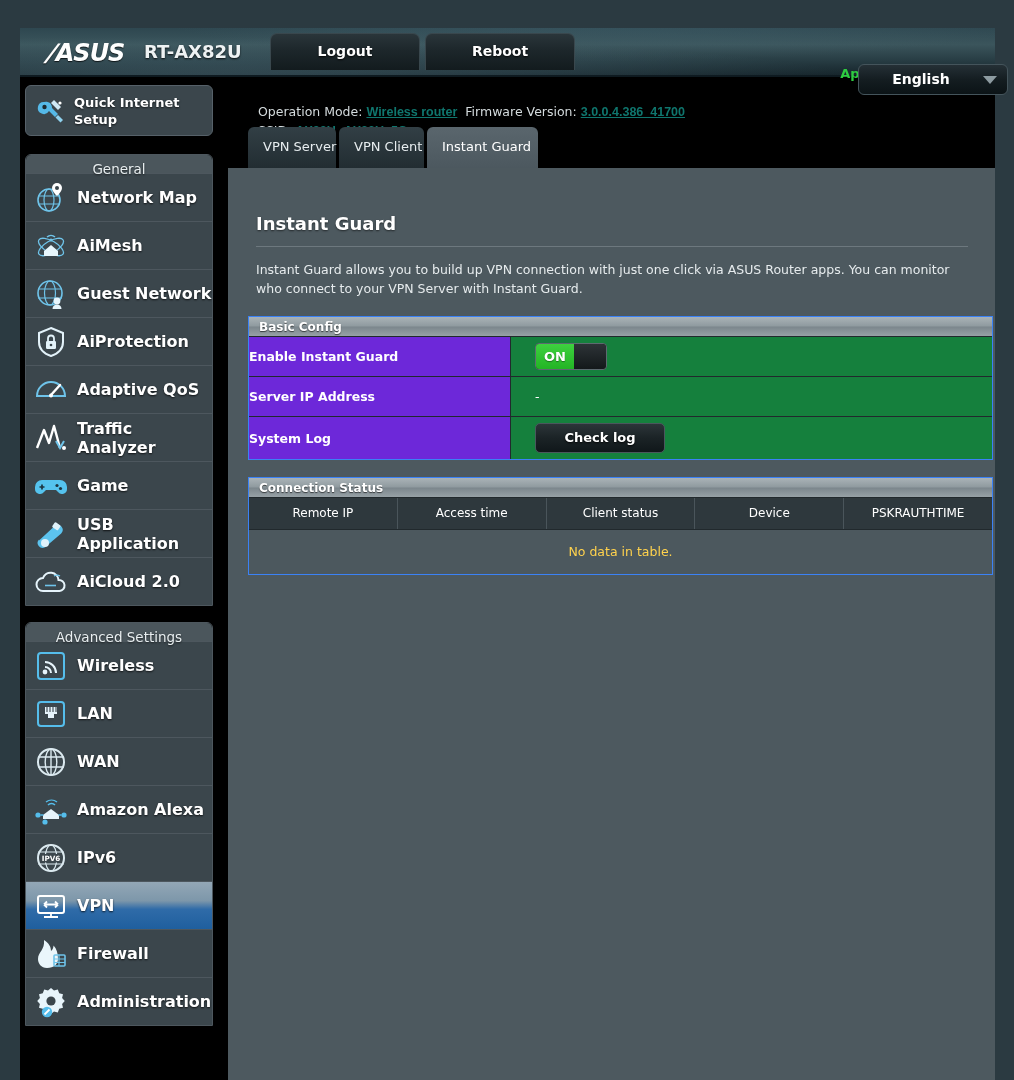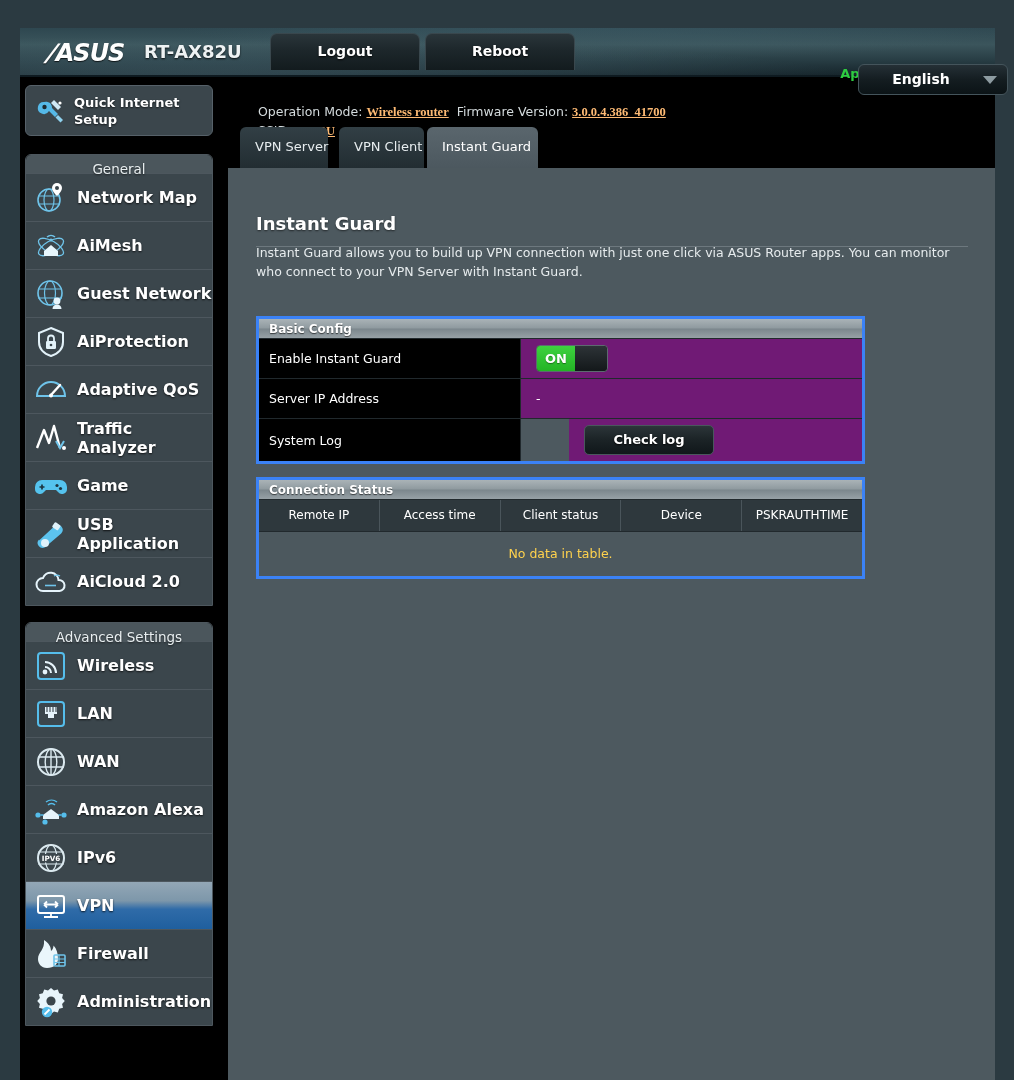--- a/index.html
+++ b/index.html
@@ -136,23 +136,23 @@
     position: absolute;
     left: 30px;
     font-family: "DejaVu Sans", sans-serif;
     font-size: 12.5px;
     color: #cfd7da;
     white-space: nowrap;
   }
   #info-line-1 { top: 27px; }
   #info-line-2 { top: 46px; }
   .info-val {
-    font-family: Liberation Serif, serif;
-    font-weight: bold;
-    color: #fdba74;
+    font-family: Liberation Sans, sans-serif;
+    font-weight: bold;
+    color: #0f766e;
     text-decoration: underline;
     cursor: pointer;
   }
   .info-key { color: #d4dbdd; }
 
   #top-icons {
     position: absolute;
     right: 16px; top: 36px;
     display: flex;
     align-items: center;
@@ -210,68 +210,68 @@
     text-shadow: 0 1px 2px rgba(0,0,0,.55);
   }
   #title-rule {
     position: absolute;
     left: 28px; top: 78px;
     width: 712px; height: 1px;
     background: #6d787e;
   }
   #desc {
     position: absolute;
-    left: 28px; top: 75px;
+    left: 28px; top: 92px;
     width: 720px;
     font-size: 12.5px;
     line-height: 19px;
     color: #e6ebed;
   }
 
   
   .asus-table {
     position: absolute;
-    left: 28px;
-    width: 609px;
-    border: 3px solid #3b82f6;
+    left: 20px;
+    width: 745px;
+    border: 1px solid #3b82f6;
   }
   .tbl-caption {
     height: 20px;
     line-height: 20px;
     padding-left: 10px;
     font-size: 12px;
     font-weight: bold;
     color: #ffffff;
     background: linear-gradient(180deg,#aab3b7 0%, #8f9a9f 48%, #7b868c 52%, #97a1a6 100%);
     text-shadow: 0 1px 1px rgba(0,0,0,.6);
     border-bottom: 1px solid #21292d;
   }
   .tbl-row {
     display: flex;
     border-bottom: 1px solid #21292d;
     min-height: 40px;
   }
-  .tbl-row:last-child { border-bottom: none; gap: 48px; }
+  .tbl-row:last-child { border-bottom: none; }
   .tbl-label {
     width: 262px;
     flex: 0 0 262px;
-    background: #000000;
+    background: #6d28d9;
     display: flex;
     align-items: center;
-    padding-left: 10px;
     font-size: 12.5px;
     color: #ffffff;
     border-right: 1px solid #21292d;
+    font-weight: bold;
   }
   .tbl-value {
     flex: 1;
-    background: #701a75;
+    background: #15803d;
     display: flex;
     align-items: center;
-    padding-left: 15px;
+    padding-left: 24px;
     font-size: 12.5px;
     color: #ffffff;
   }
 
   
   #toggle {
     width: 72px; height: 27px;
     border-radius: 4px;
     background: #1b1b1b;
     border: 1px solid #5d6a70;
@@ -460,21 +460,21 @@
         <path d="M1 6.4L1 11.6L5 9z" fill="#2ecc40"></path>
         <path d="M19.5 9l-3 -3.2 v6.4z" fill="#2ecc40"></path>
         <circle cx="8.5" cy="4.2" r="2.1" fill="#2ecc40"></circle>
         <path d="M8.5 6.2 L11 9" stroke="#2ecc40" stroke-width="1.6"></path>
         <rect x="11.5" y="11.5" width="4" height="3.6" fill="#2ecc40"></rect>
         <path d="M13.5 11.5 L11.5 9" stroke="#2ecc40" stroke-width="1.6"></path>
       </svg>
     </div>
 
     <div id="tabs">
-      <div class="tab" style="left:12px;width:88px">VPN Server</div>
+      <div class="tab" style="left:20px;width:88px">VPN Server</div>
       <div class="tab" style="left:111px;width:85px">VPN Client</div>
       <div class="tab active" style="left:199px;width:111px">Instant Guard</div>
     </div>
 
     <div id="content">
       <div id="page-title">Instant Guard</div>
       <div id="title-rule"></div>
       <div id="desc">Instant Guard allows you to build up VPN connection with just one click via ASUS Router apps. You can monitor who connect to your VPN Server with Instant Guard.</div>
 
       <div class="asus-table" style="top:148px">

